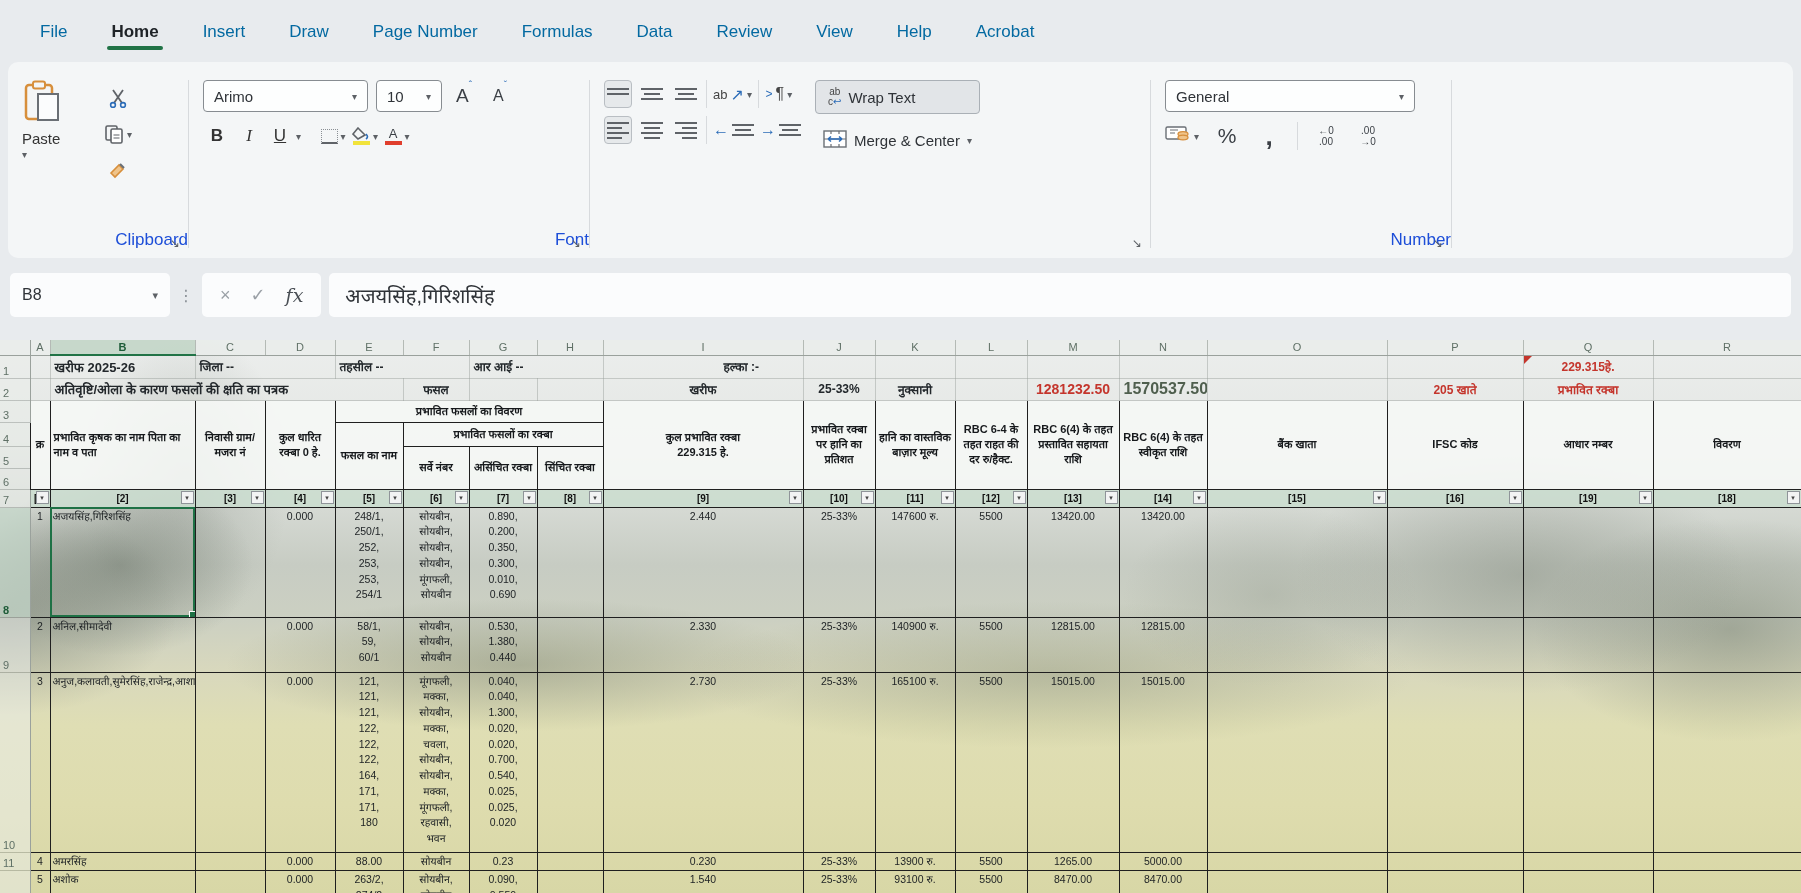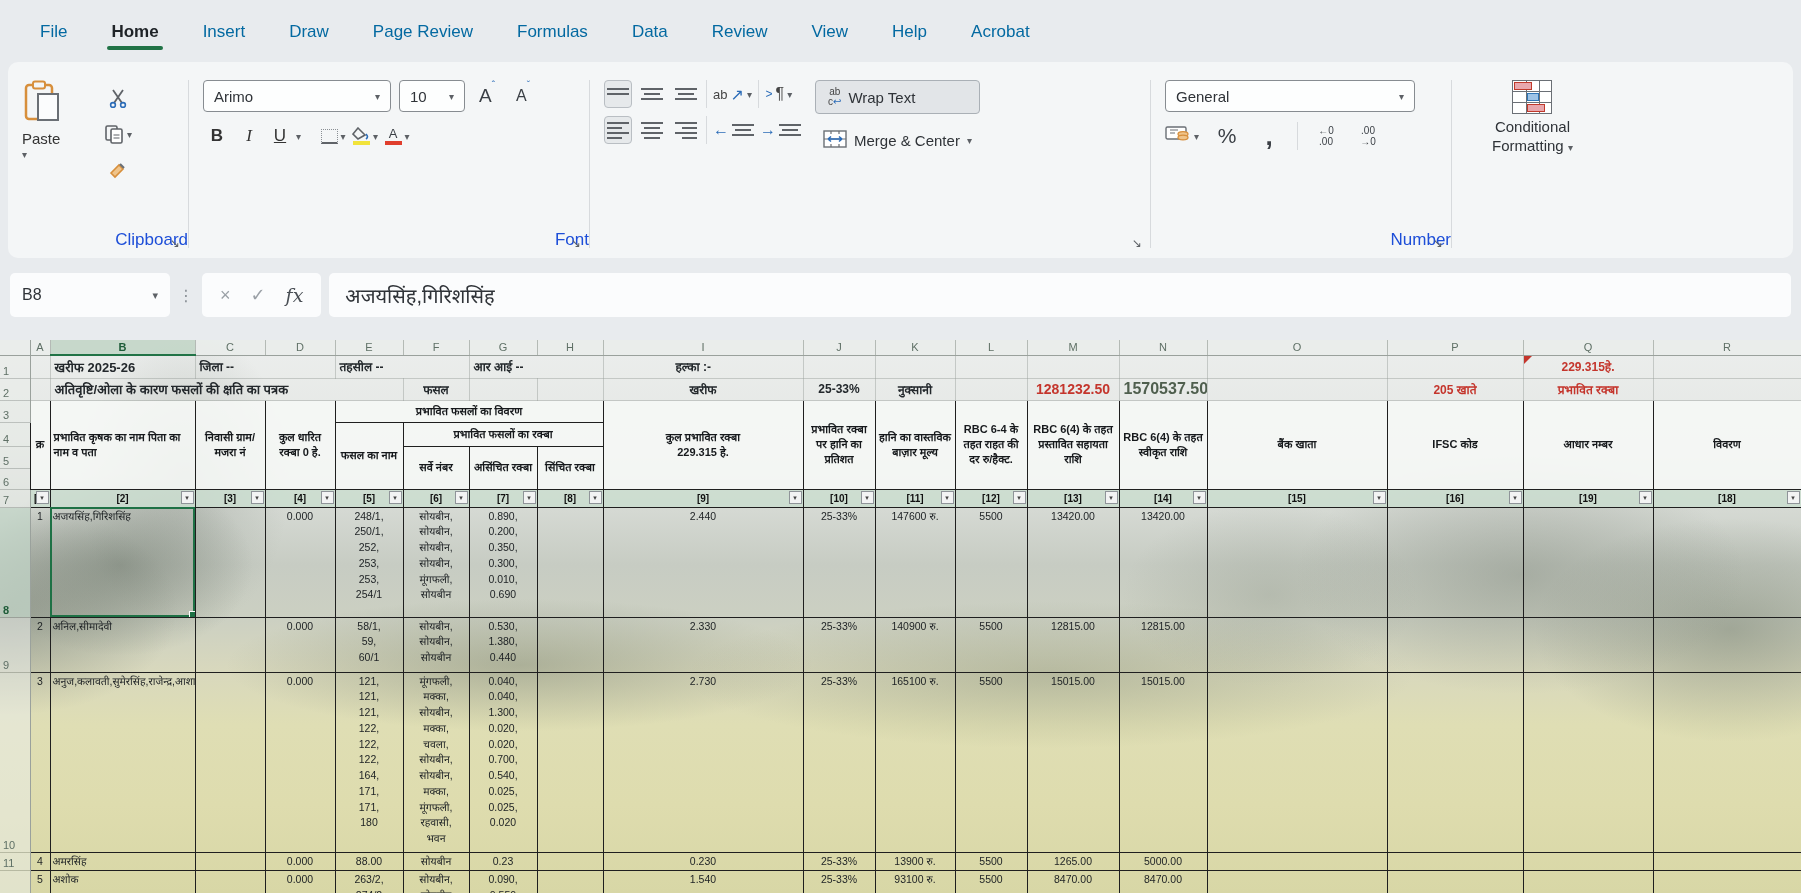--- a/index.html
+++ b/index.html
@@ -33,21 +33,21 @@
   .paste-btn { display:flex; flex-direction:column; align-items:flex-start; width:72px; gap:2px; }
   .paste-lbl { font-size:15px; color:#333; }
   .clip-col { display:flex; flex-direction:column; gap:8px; padding-top:4px; }
 
   
   .font-body { display:flex; flex-direction:column; gap:10px; }
   .font-row { display:flex; align-items:center; gap:8px; }
   .combo { border:1px solid #878c91; border-radius:4px; background:#fdfefe; height:32px;
     display:flex; align-items:center; padding:0 10px; font-size:15px; color:#2f3338; }
   .combo .chev { margin-left:auto; }
-  .combo.fname { width:188px; }
+  .combo.fname { width:165px; }
   .combo.fsize { width:66px; }
   .combo.nfmt  { width:250px; }
   .az { font-size:19px; color:#3a3f45; position:relative; padding:0 3px; }
   .az sup { font-size:10px; color:#2b6cb8; position:relative; top:-6px; }
   .biu { font-size:17px; color:#333; width:26px; text-align:center; }
   .biu.b { font-weight:bold; } .biu.i { font-style:italic; font-family:"Liberation Serif",serif; }
   .biu.u { text-decoration:underline; }
   .swatch { display:inline-block; width:17px; height:4px; margin-top:1px; }
   .stack { display:flex; flex-direction:column; align-items:center; line-height:1; }
 
@@ -158,21 +158,21 @@
     background:#1e7145; border:1.5px solid #fff; }
 </style>
 </head>
 <body>
 
 <div class="menubar">
   <div class="tab">File</div>
   <div class="tab active">Home</div>
   <div class="tab">Insert</div>
   <div class="tab">Draw</div>
-  <div class="tab">Page Review</div>
+  <div class="tab">Page Number</div>
   <div class="tab">Formulas</div>
   <div class="tab">Data</div>
   <div class="tab">Review</div>
   <div class="tab">View</div>
   <div class="tab">Help</div>
   <div class="tab">Acrobat</div>
 </div>
 
 <div class="ribbon">
   <div class="panel">
@@ -417,31 +417,20 @@
 →0</span>
             </span>
         </div>
       </div>
       <div class="g-label">Number</div>
       <span class="launcher">↘</span>
     </div>
 
     <div class="vsep"></div>
 
-    <div class="group">
-      <div class="cf">
-        <span class="cf-icon">
-          <span class="cf-red1"></span>
-            <span class="cf-blue"></span>
-            <span class="cf-red2"></span>
-        </span>
-        <span class="cf-lbl"><span style="white-space:pre-line;">Conditional
-Formatting</span> <span class="chev">▾</span></span>
-      </div>
-    </div>
 
   </div>
 </div>
 
 <div class="fxbar">
   <div class="namebox">
     <span>B8</span>
     <span class="chev">▾</span>
   </div>
   <span class="vdots">⋮</span>
@@ -502,21 +491,21 @@
   <td class="colhdr">R</td>
 </tr>
 
 <tr style="height:23px">
   <td class="rowhdr">1</td>
   <td class="c"></td>
   <td class="c b13">खरीफ 2025-26</td>
   <td class="c lbl" colspan="2">जिला --</td>
   <td class="c lbl" colspan="2">तहसील --</td>
   <td class="c lbl" colspan="2">आर आई --</td>
-  <td class="c lbl" style="padding-left:72px;">हल्का :-</td>
+  <td class="c lbl" style="padding-left:120px;">हल्का :-</td>
   <td class="c"></td>
   <td class="c"></td>
   <td class="c"></td>
   <td class="c"></td>
   <td class="c"></td>
   <td class="c"></td>
   <td class="c"></td>
   <td class="c red ctr rel"><span class="note-tri"></span><span>229.315हे.</span></td>
   <td class="c"></td>
 </tr>

